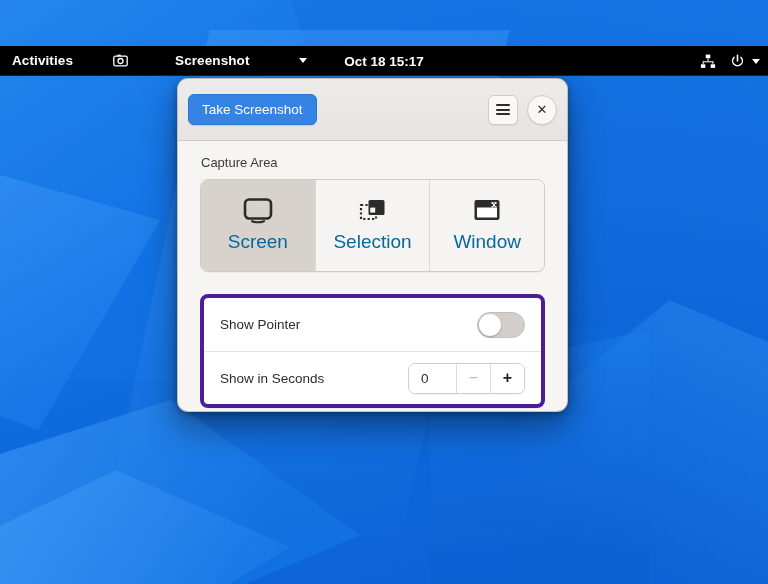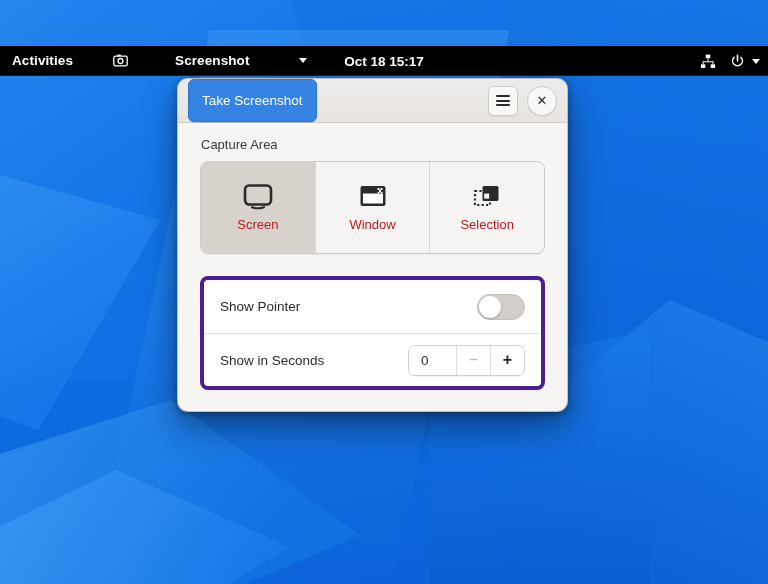--- a/index.html
+++ b/index.html
@@ -109,24 +109,24 @@
     position:absolute; left:177px; top:78px;
     width:391px; height:334px;
     border-radius:11px;
     background:#f6f5f4;
     box-shadow:0 2px 7px rgba(0,0,0,.33), 0 14px 34px rgba(0,0,0,.42);
     border:1px solid rgba(0,0,0,.22);
     overflow:hidden;
     z-index:40;
   }
   #headerbar {
-    height:44px; width:100%;
+    height:62px; width:100%;
     background:linear-gradient(180deg,#eeecea 0%,#e6e3e0 100%);
     border-bottom:1px solid #d0ccc8;
-    display:flex; justify-content:space-between;
+    display:flex; align-items:center; justify-content:space-between;
     padding:0 10px;
   }
   #take-screenshot {
     background:#3584e4;
     color:#ffffff;
     border:1px solid #2a76d2;
     border-radius:6px;
     font-size:13.5px;
     padding:6px 13px;
     font-family:"Liberation Sans", sans-serif;
@@ -176,21 +176,21 @@
     display:flex; flex-direction:column;
     align-items:center; justify-content:center;
     gap:7px;
     cursor:pointer;
     background:#f5f4f2;
     border-right:1px solid #ddd8d3;
     color:#2b2b2b;
   }
   .seg:last-child { border-right:none; }
   .seg.selected { background:#d8d2cc; }
-  .seg-label { font-size:13px; color:#b91c1c; }
+  .seg-label { font-size:19px; color:#0369a1; }
   .seg-icon { height:26px; display:flex; align-items:flex-end; }
 
   
   #options {
     margin-top:22px;
     border:4px solid #4c1d95;
     border-radius:8px;
     background:#ffffff;
     overflow:hidden;
     box-shadow:0 1px 1px rgba(0,0,0,.04);
@@ -335,42 +335,42 @@
             <rect x="2" y="1.5" width="26" height="19" rx="4.2" fill="none" stroke="#2b2b2b" stroke-width="2.6"></rect>
             <path d="M9 23.2 Q15 25.4 21 23.2" stroke="#2b2b2b" stroke-width="2.1" fill="none" stroke-linecap="round"></path>
           </svg>
         </span>
         <span class="seg-label">Screen</span>
       </div>
 
       <div class="seg">
         <span class="seg-icon">
           <svg width="28" height="26" viewBox="0 0 28 26">
+            <rect x="9.5" y="2" width="16" height="15" rx="1.6" fill="#2b2b2b"></rect>
+            <rect x="2" y="7" width="15" height="14" fill="none" stroke="#2b2b2b" stroke-width="2.2" stroke-dasharray="2.2 2.2"></rect>
+            <rect x="11.2" y="9.6" width="5" height="5" fill="#f5f4f2"></rect>
+          </svg>
+        </span>
+        <span class="seg-label">Selection</span>
+      </div>
+
+      <div class="seg">
+        <span class="seg-icon">
+          <svg width="28" height="26" viewBox="0 0 28 26">
             <rect x="1.5" y="2" width="25" height="20" rx="2" fill="#2b2b2b"></rect>
             <rect x="4" y="9.5" width="20" height="10" fill="#ffffff"></rect>
             <rect x="18.5" y="4.0" width="2.0" height="2.0" fill="#ffffff"></rect>
             <rect x="21.5" y="4.0" width="2.0" height="2.0" fill="#ffffff"></rect>
             <rect x="20.0" y="6.0" width="2.0" height="2.0" fill="#ffffff"></rect>
             <rect x="18.5" y="8.0" width="2.0" height="1.2" fill="#ffffff"></rect>
             <rect x="21.5" y="8.0" width="2.0" height="1.2" fill="#ffffff"></rect>
           </svg>
         </span>
         <span class="seg-label">Window</span>
       </div>
-
-      <div class="seg">
-        <span class="seg-icon">
-          <svg width="28" height="26" viewBox="0 0 28 26">
-            <rect x="9.5" y="2" width="16" height="15" rx="1.6" fill="#2b2b2b"></rect>
-            <rect x="2" y="7" width="15" height="14" fill="none" stroke="#2b2b2b" stroke-width="2.2" stroke-dasharray="2.2 2.2"></rect>
-            <rect x="11.2" y="9.6" width="5" height="5" fill="#f5f4f2"></rect>
-          </svg>
-        </span>
-        <span class="seg-label">Selection</span>
-      </div>
     </div>
 
     <div id="options">
 
       <div class="opt-row">
         <span class="opt-label">Show Pointer</span>
         <div class="toggle">
           <span class="knob"></span>
         </div>
       </div>

